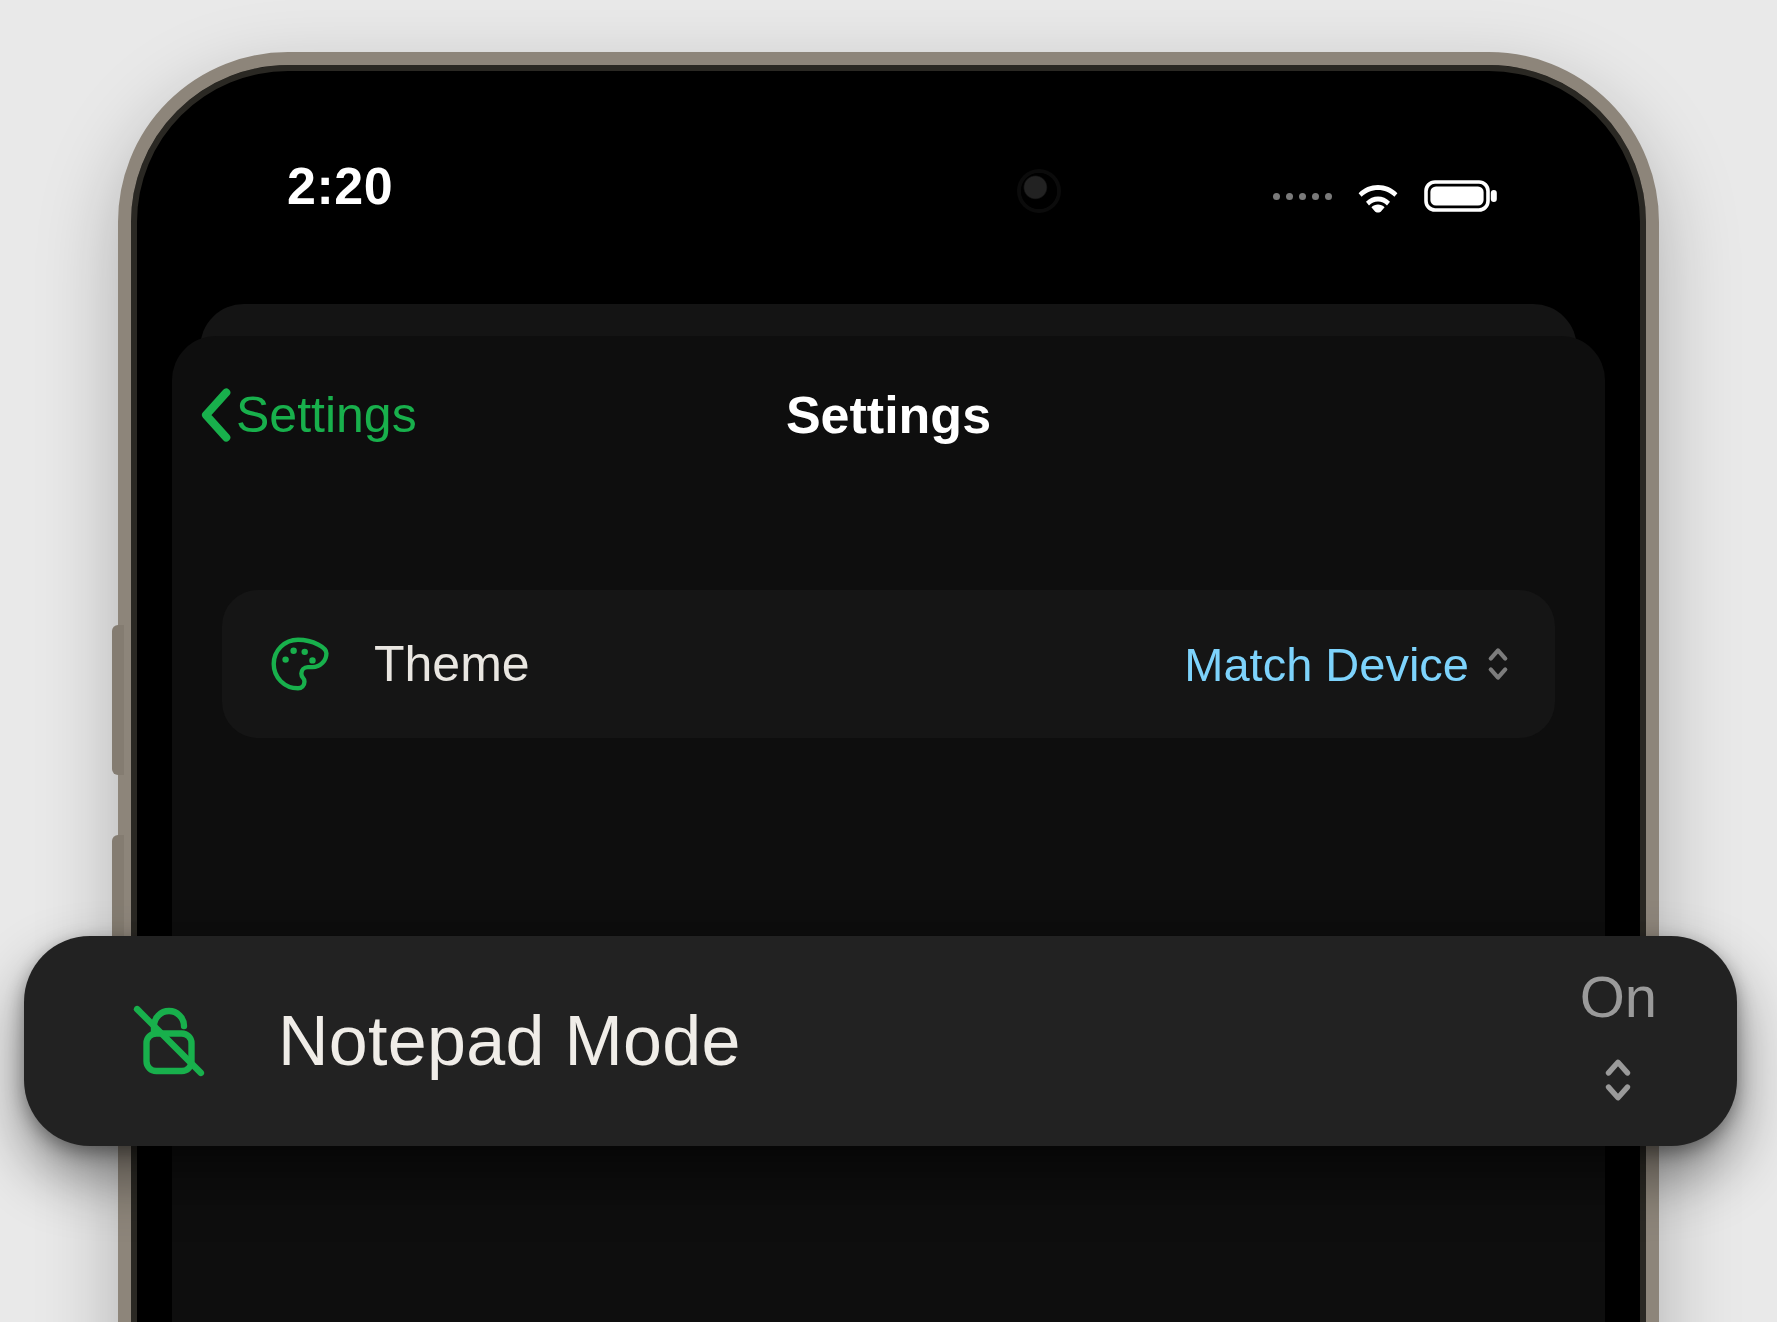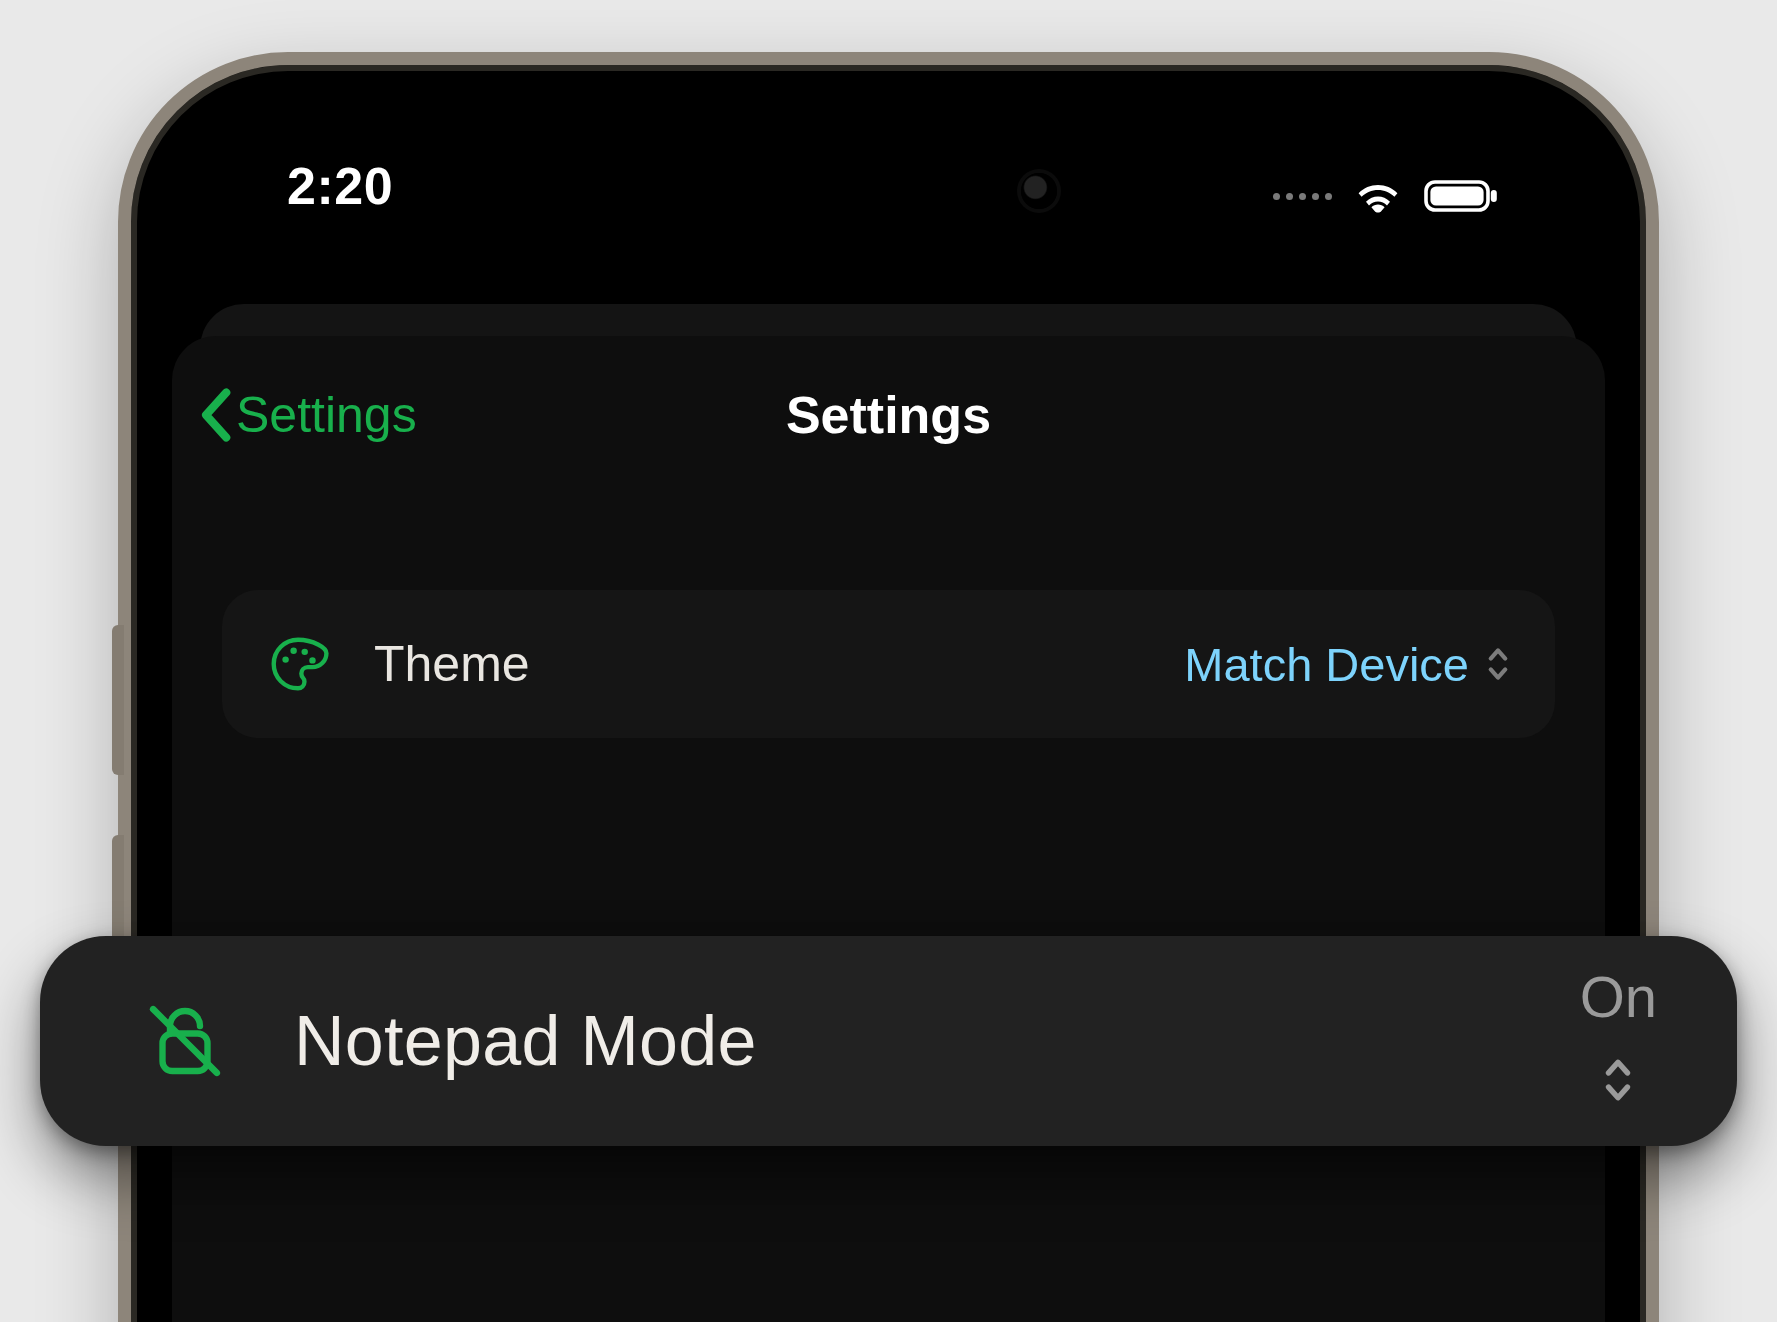--- a/index.html
+++ b/index.html
@@ -155,21 +155,21 @@
     font-weight: 400;
     display: flex;
     align-items: center;
     gap: 16px;
   }
   .row .value svg { display: block; }
 
   
   .pill {
     position: absolute;
-    left: 40px;
+    left: 24px;
     right: 40px;
     top: 936px;
     height: 210px;
     background: #222222;
     border-radius: 66px;
     box-shadow: 0 30px 60px rgba(0,0,0,0.45), 0 6px 18px rgba(0,0,0,0.35);
     display: flex;
     align-items: center;
     padding: 0 80px 0 100px;
     gap: 64px;

